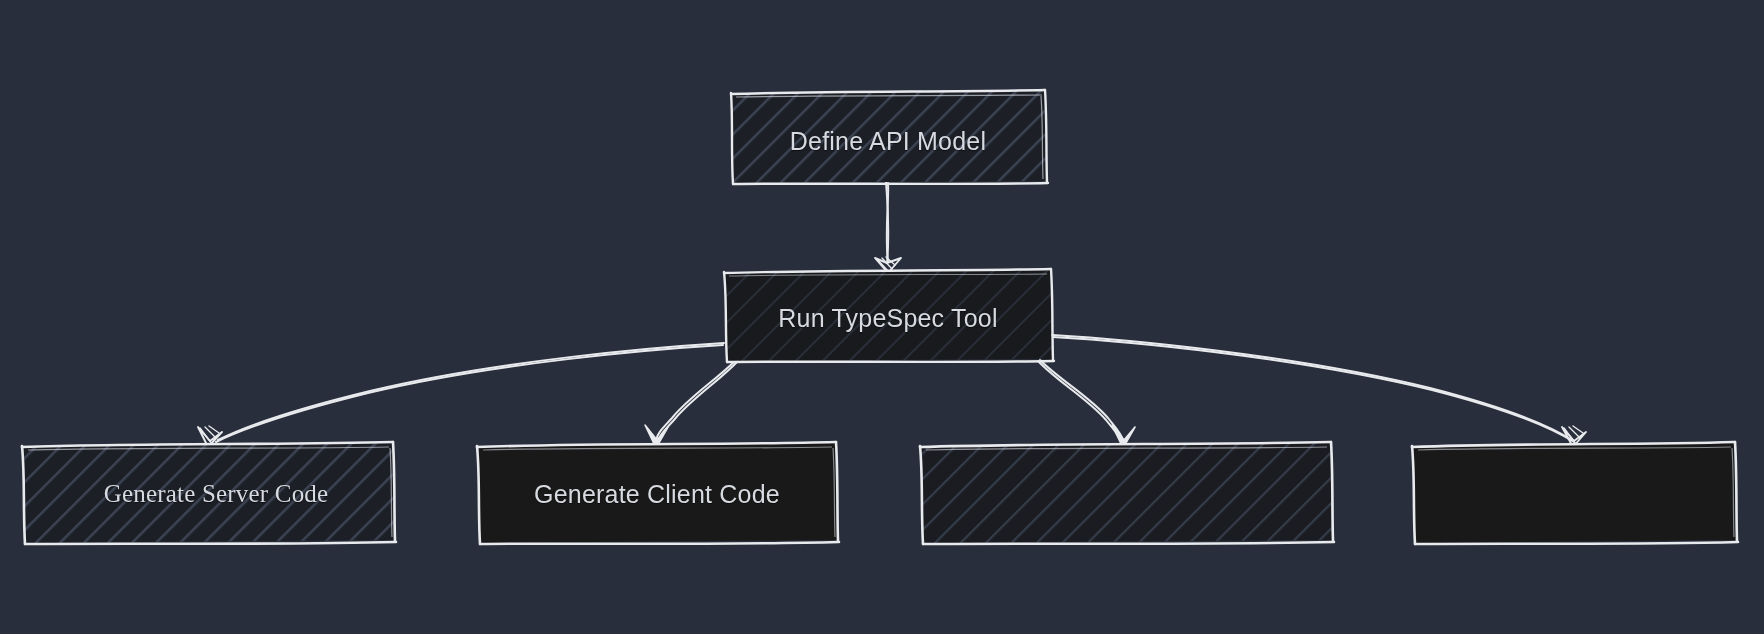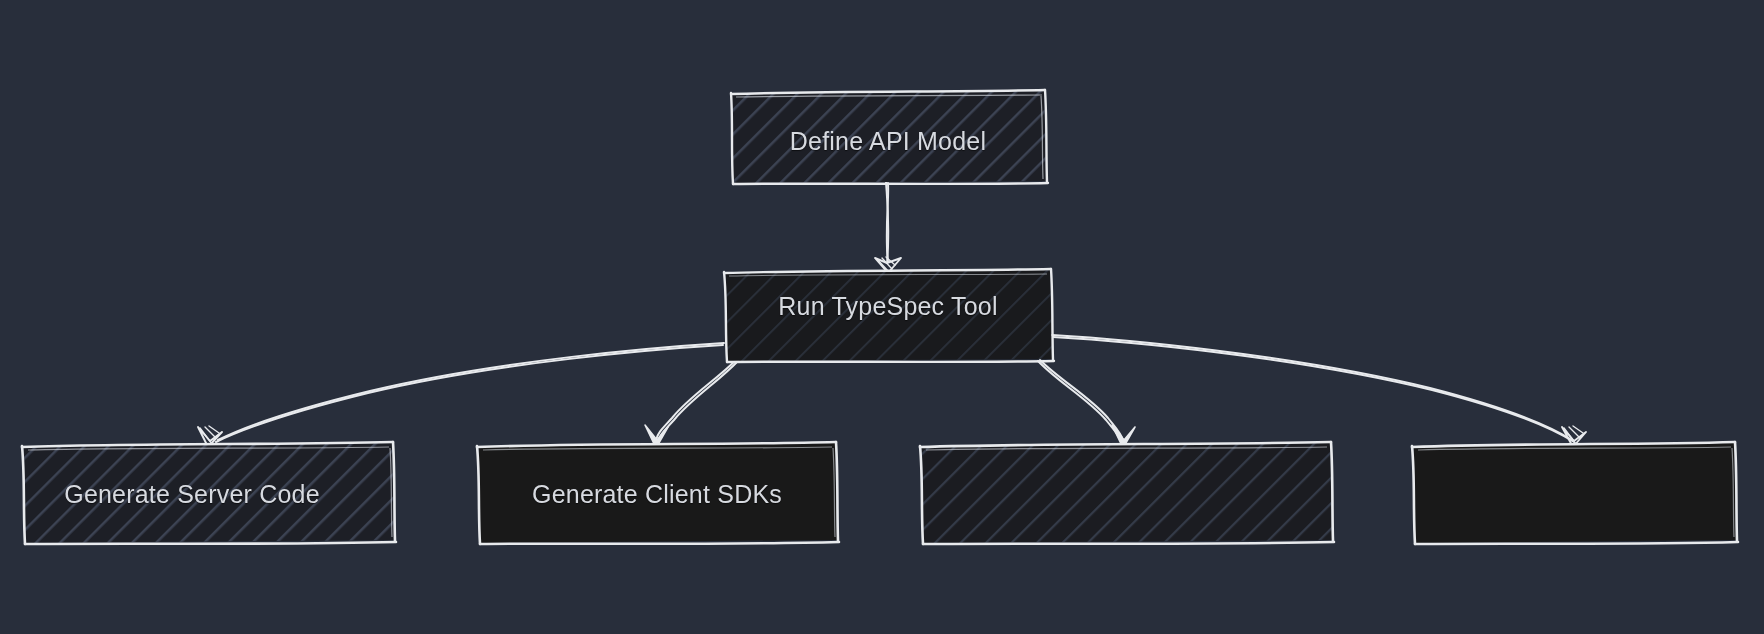--- a/index.html
+++ b/index.html
@@ -144,21 +144,21 @@
         <path d="M1738,542 C1636,545 1522,543 1415,544" stroke="#e8eaed" stroke-width="2.6" fill="none" stroke-linecap="round"></path>
         <path d="M1415,544 C1413,511 1415,478 1412,446" stroke="#e8eaed" stroke-width="2.6" fill="none" stroke-linecap="round"></path>
         <path d="M1418,450 C1525,447 1637,449 1731,447" stroke="#cfd3da" stroke-width="1.2" fill="none" opacity=".6"></path>
         <path d="M1732,448 C1734,479 1733,511 1734,537" stroke="#cfd3da" stroke-width="1.2" fill="none" opacity=".6"></path>
       </g>
     </g>
   </svg>
 
   <div class="node-label" style="left:888px;top:141px;">Define API Model</div>
 
-  <div class="node-label" style="left:888px;top:306px;text-align:center;">Run TypeSpec Tool</div>
+  <div class="node-label" style="left:888px;top:318px;text-align:center;">Run TypeSpec Tool</div>
 
-  <div class="node-label" style="left:192px;top:494px;">Generate Server Code</div>
+  <div class="node-label" style="left:216px;top:494px;font-family:Liberation Serif, serif;">Generate Server Code</div>
 
-  <div class="node-label" style="left:657px;top:494px;">Generate Client SDKs</div>
+  <div class="node-label" style="left:657px;top:494px;">Generate Client Code</div>
 
 
 
 </div>
 
 </body></html>

